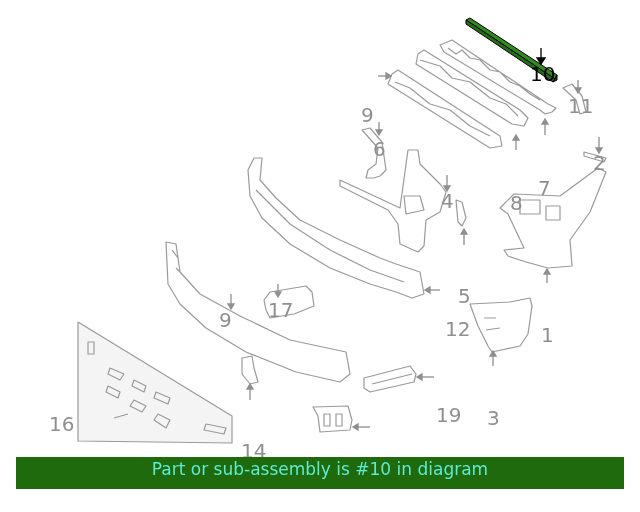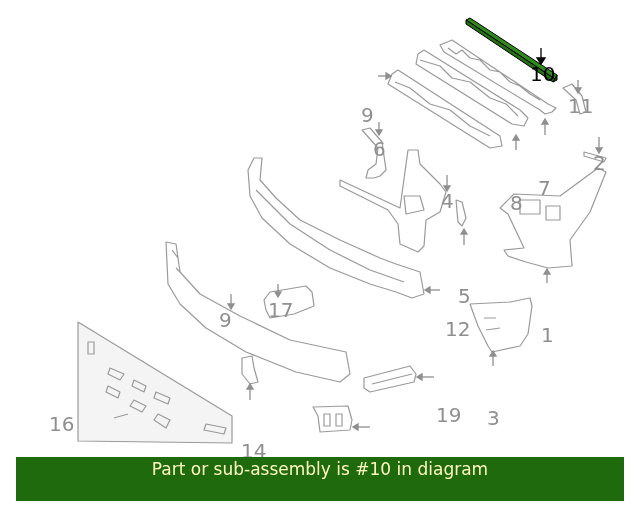--- a/index.html
+++ b/index.html
@@ -1,21 +1,21 @@
 <!DOCTYPE html>
 <html><head>
 <meta charset="utf-8">
 <style>
   html, body { margin:0; padding:0; background:#ffffff; }
   body { width:640px; height:512px; position:relative; overflow:hidden; font-family:"DejaVu Sans", sans-serif; }
   #diagram { position:absolute; left:0; top:0; width:640px; height:455px; }
   .callout { position:absolute; font-family:"DejaVu Sans", sans-serif; font-size:20px; color:#8f8f8f; line-height:1;margin-top:38px; }
   .callout.hl { color:#000000; }
-  #banner { position:absolute; left:16px; top:457px; width:608px; height:44px; background:#1e6a0c;
-            color:#fef9c3; text-align:center; font-size:17px; line-height:19px; padding-top:3px; box-sizing:border-box; }
+  #banner { position:absolute; left:16px; top:457px; width:608px; height:32px; background:#1e6a0c;
+            color:#5eead4; text-align:center; font-size:17px; line-height:19px; padding-top:3px; box-sizing:border-box; }
   #banner div { white-space:nowrap; }
 </style>
 </head>
 <body>
 
 <div id="diagram">
   <svg width="640" height="455" viewBox="0 0 640 455">
     <g fill="none" stroke="#9a9a9a" stroke-width="1.2" stroke-linejoin="round">
 
       <g>

